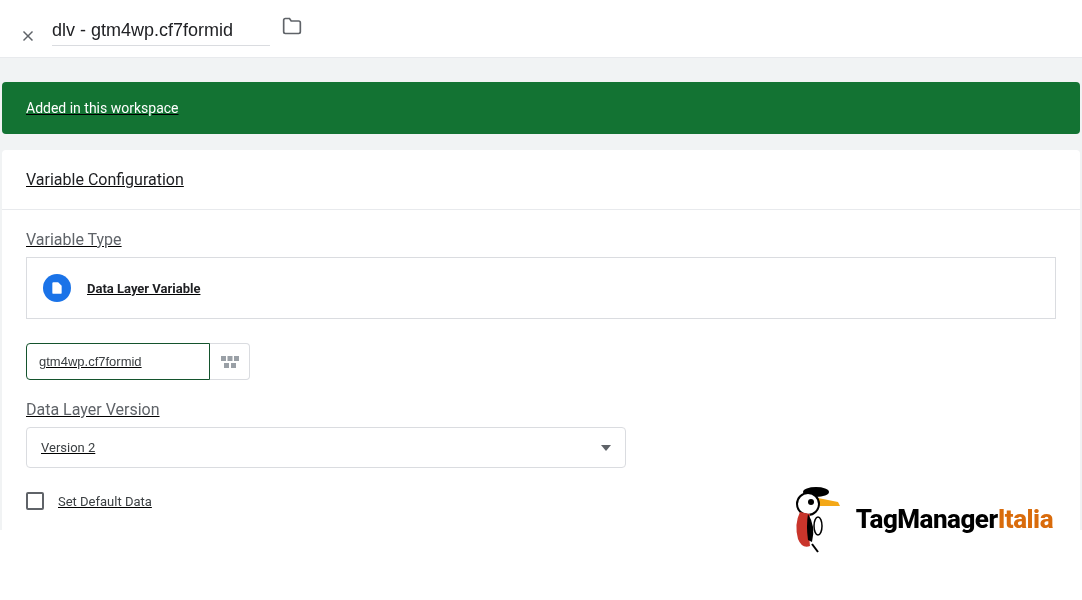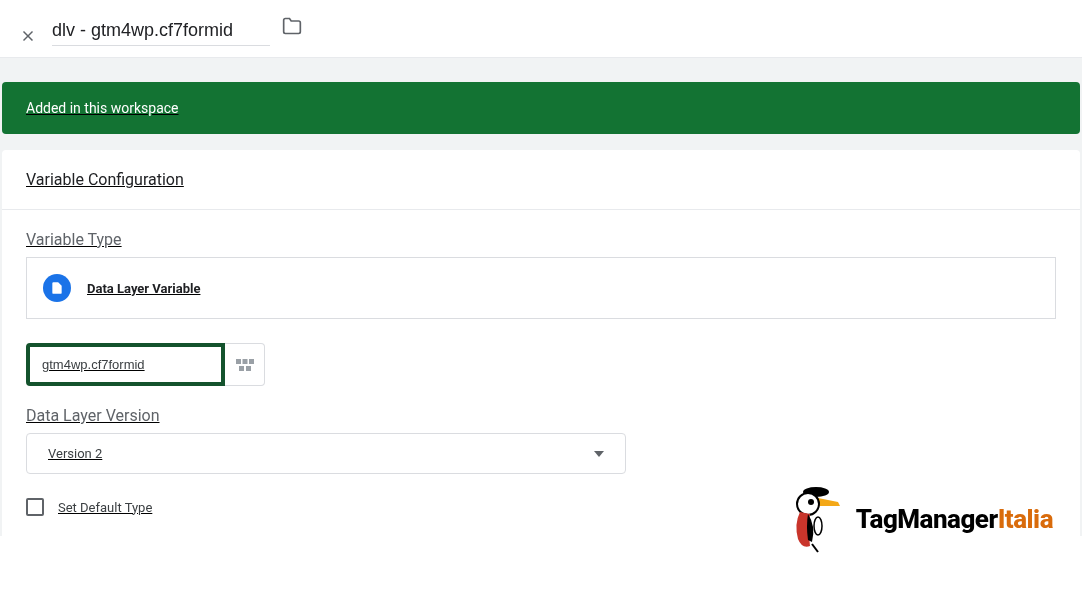--- a/index.html
+++ b/index.html
@@ -113,46 +113,46 @@
     .type-label {
       font-size: 13px;
       font-weight: 700;
       color: #202124;
     }
     .input-group {
       display: flex;
       margin-bottom: 20px;
     }
     .text-input {
-      border: 4px solid #14532d;
+      border: 1px solid #14532d;
       border-radius: 4px 0 0 4px;
       padding: 10px 12px;
       font-size: 13px;
       color: #3c4043;
-      width: 199px;
+      width: 184px;
       outline: none;
     }
     .input-addon {
       width: 40px;
       border: 1px solid #dadce0;
       border-left: none;
       border-radius: 0 4px 4px 0;
       display: flex;
       align-items: center;
       justify-content: center;
       color: #9aa0a6;
       cursor: pointer;
     }
     .select-row {
       margin-bottom: 24px;
     }
     .select {
       border: 1px solid #dadce0;
       border-radius: 4px;
-      padding: 12px 21px;
+      padding: 12px 14px;
       width: 600px;
       display: flex;
       justify-content: space-between;
       align-items: center;
       cursor: pointer;
       font-size: 13px;
       color: #3c4043;
     }
     .checkbox-row {
       display: flex;
@@ -246,21 +246,21 @@
         <div class="select">
           <span>Version 2</span>
           <svg width="10" height="6" viewBox="0 0 10 6" fill="#5f6368">
             <path d="M0 0 L5 6 L10 0 Z"></path>
           </svg>
         </div>
       </div>
 
       <div class="checkbox-row">
         <div class="checkbox"></div>
-        <div class="checkbox-label">Set Default Type</div>
+        <div class="checkbox-label">Set Default Data</div>
       </div>
     </div>
   </div>
 </div>
 
 <div class="watermark">
   <svg class="bird" viewBox="0 0 60 70">
     <ellipse cx="28" cy="8" rx="13" ry="5" fill="#000"></ellipse>
     <rect x="21" y="4" width="14" height="4" fill="#000"></rect>
     <polygon points="25,13 50,18 52,22 25,22" fill="#f4a817"></polygon>

